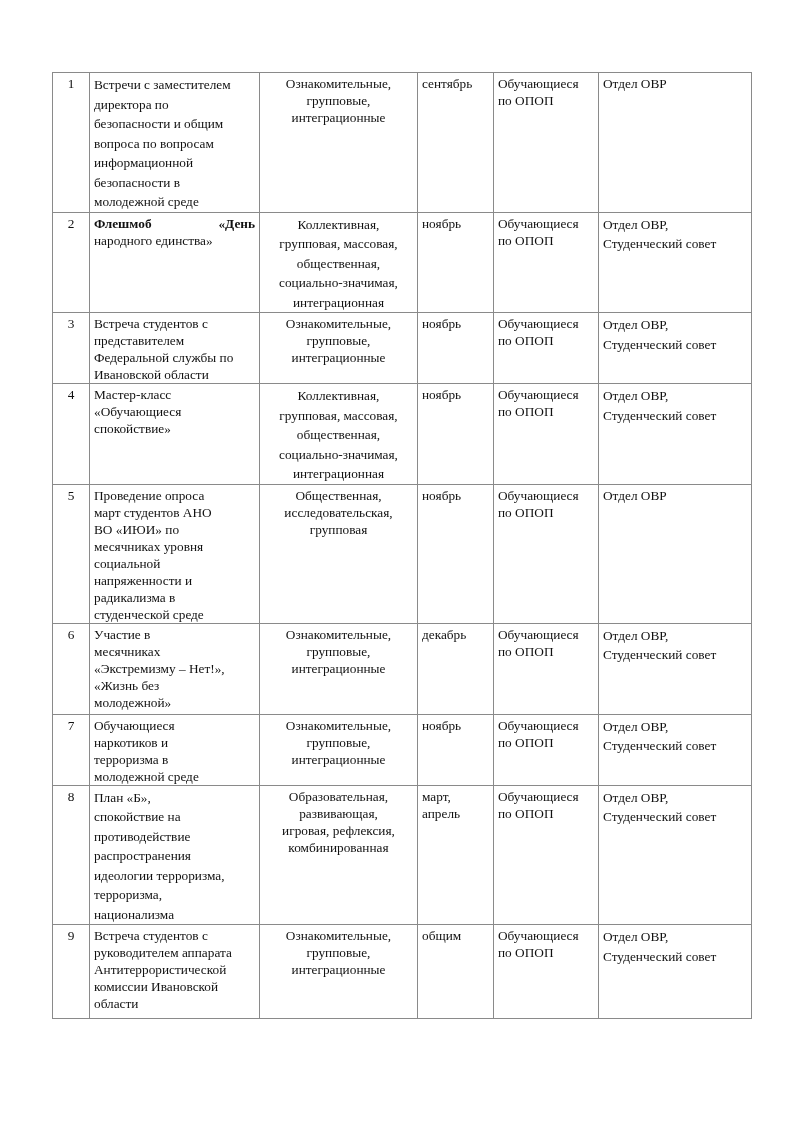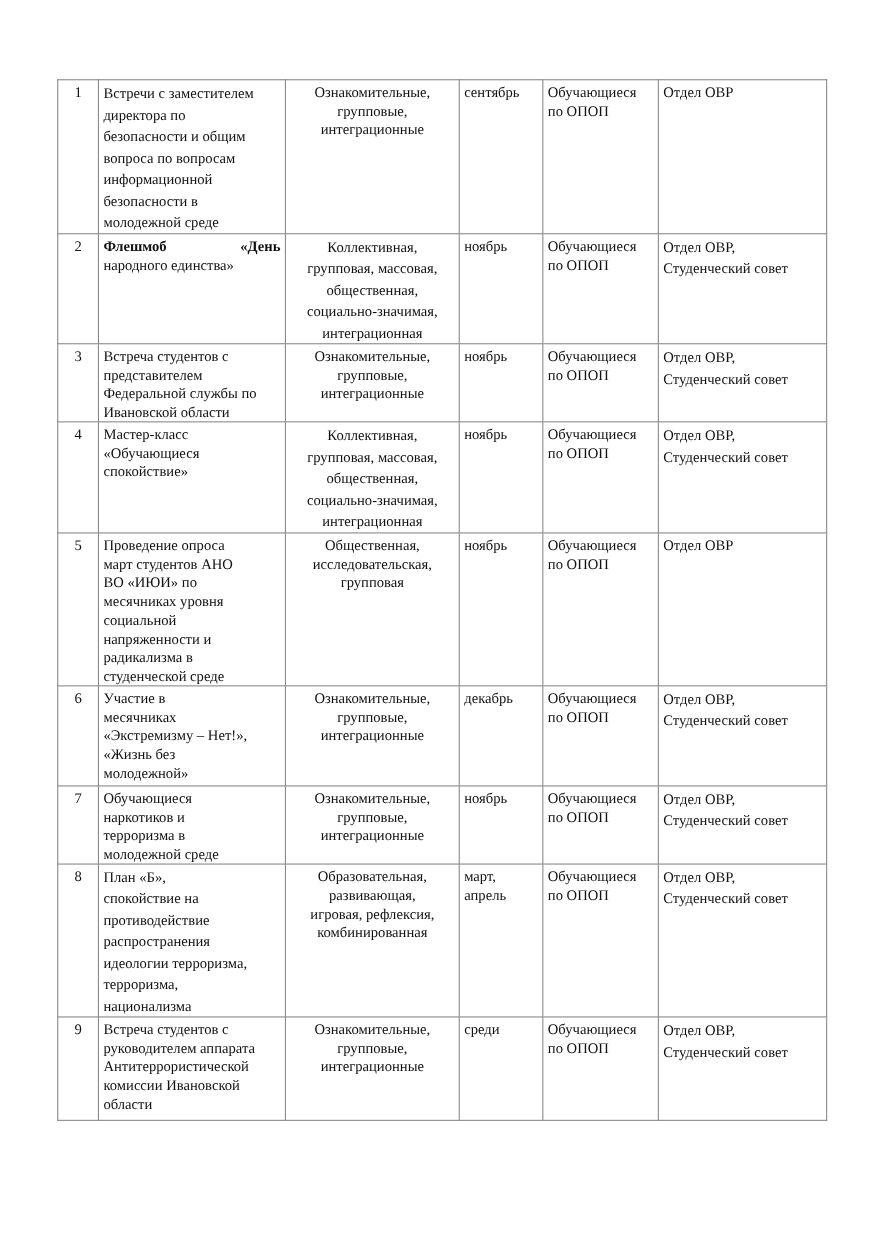--- a/index.html
+++ b/index.html
@@ -252,21 +252,21 @@
           <span class="cell-line">Антитеррористической</span>
           <span class="cell-line">комиссии Ивановской</span>
           <span class="cell-line">области</span>
         </td>
         <td class="form">
           <span class="cell-line">Ознакомительные,</span>
           <span class="cell-line">групповые,</span>
           <span class="cell-line">интеграционные</span>
         </td>
         <td class="date">
-          <span class="cell-line">среди</span>
+          <span class="cell-line">общим</span>
         </td>
         <td class="who">
           <span class="cell-line">Обучающиеся</span>
           <span class="cell-line">по ОПОП</span>
         </td>
         <td class="resp loose">
           <span class="cell-line">Отдел ОВР,</span>
           <span class="cell-line">Студенческий совет</span>
         </td>
       </tr>

